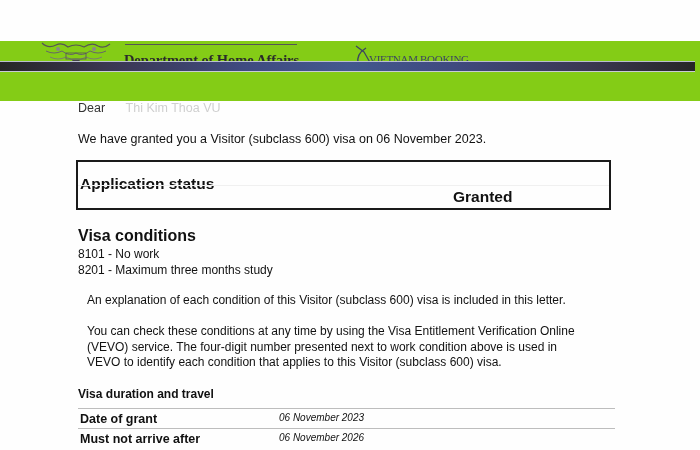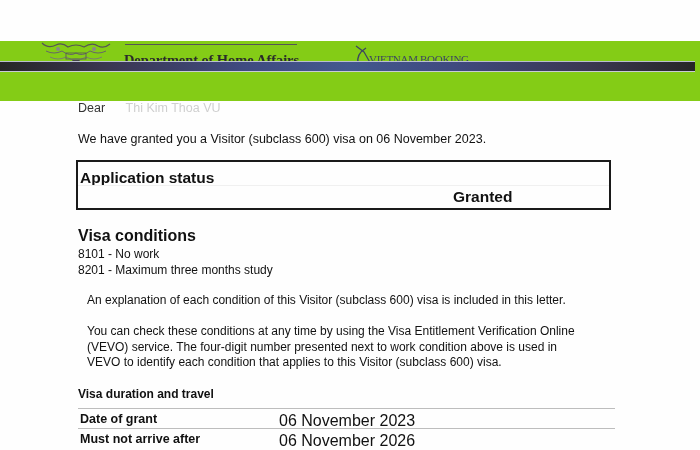--- a/index.html
+++ b/index.html
@@ -119,21 +119,21 @@
       left: -2px;
       top: 60px;
       width: 535px;
       height: 50px;
       border: 2px solid #1a1a1a;
       box-sizing: border-box;
     }
     .status-title {
       position: absolute;
       left: 2px;
-      top: 7px;
+      top: 13px;
       font-size: 15.5px;
       font-weight: bold;
     }
     .status-label {
       position: absolute;
       left: 2px;
       top: 26px;
       font-size: 15.5px;
     }
     .status-value {
@@ -188,22 +188,23 @@
     .dur-label {
       position: absolute;
       left: 2px;
       font-size: 12.5px;
       font-weight: bold;
       white-space: nowrap;
     }
     .dur-value {
       position: absolute;
       left: 201px;
-      font-size: 16px;
-      white-space: nowrap;
+      font-size: 10px;
+      white-space: nowrap;
+      font-style: italic;
     }
   </style>
 </head>
 <body>
 
 <div class="page">
 
   <div class="header">
     <div class="crest">
       <svg width="80" height="27" viewBox="0 0 80 27">

